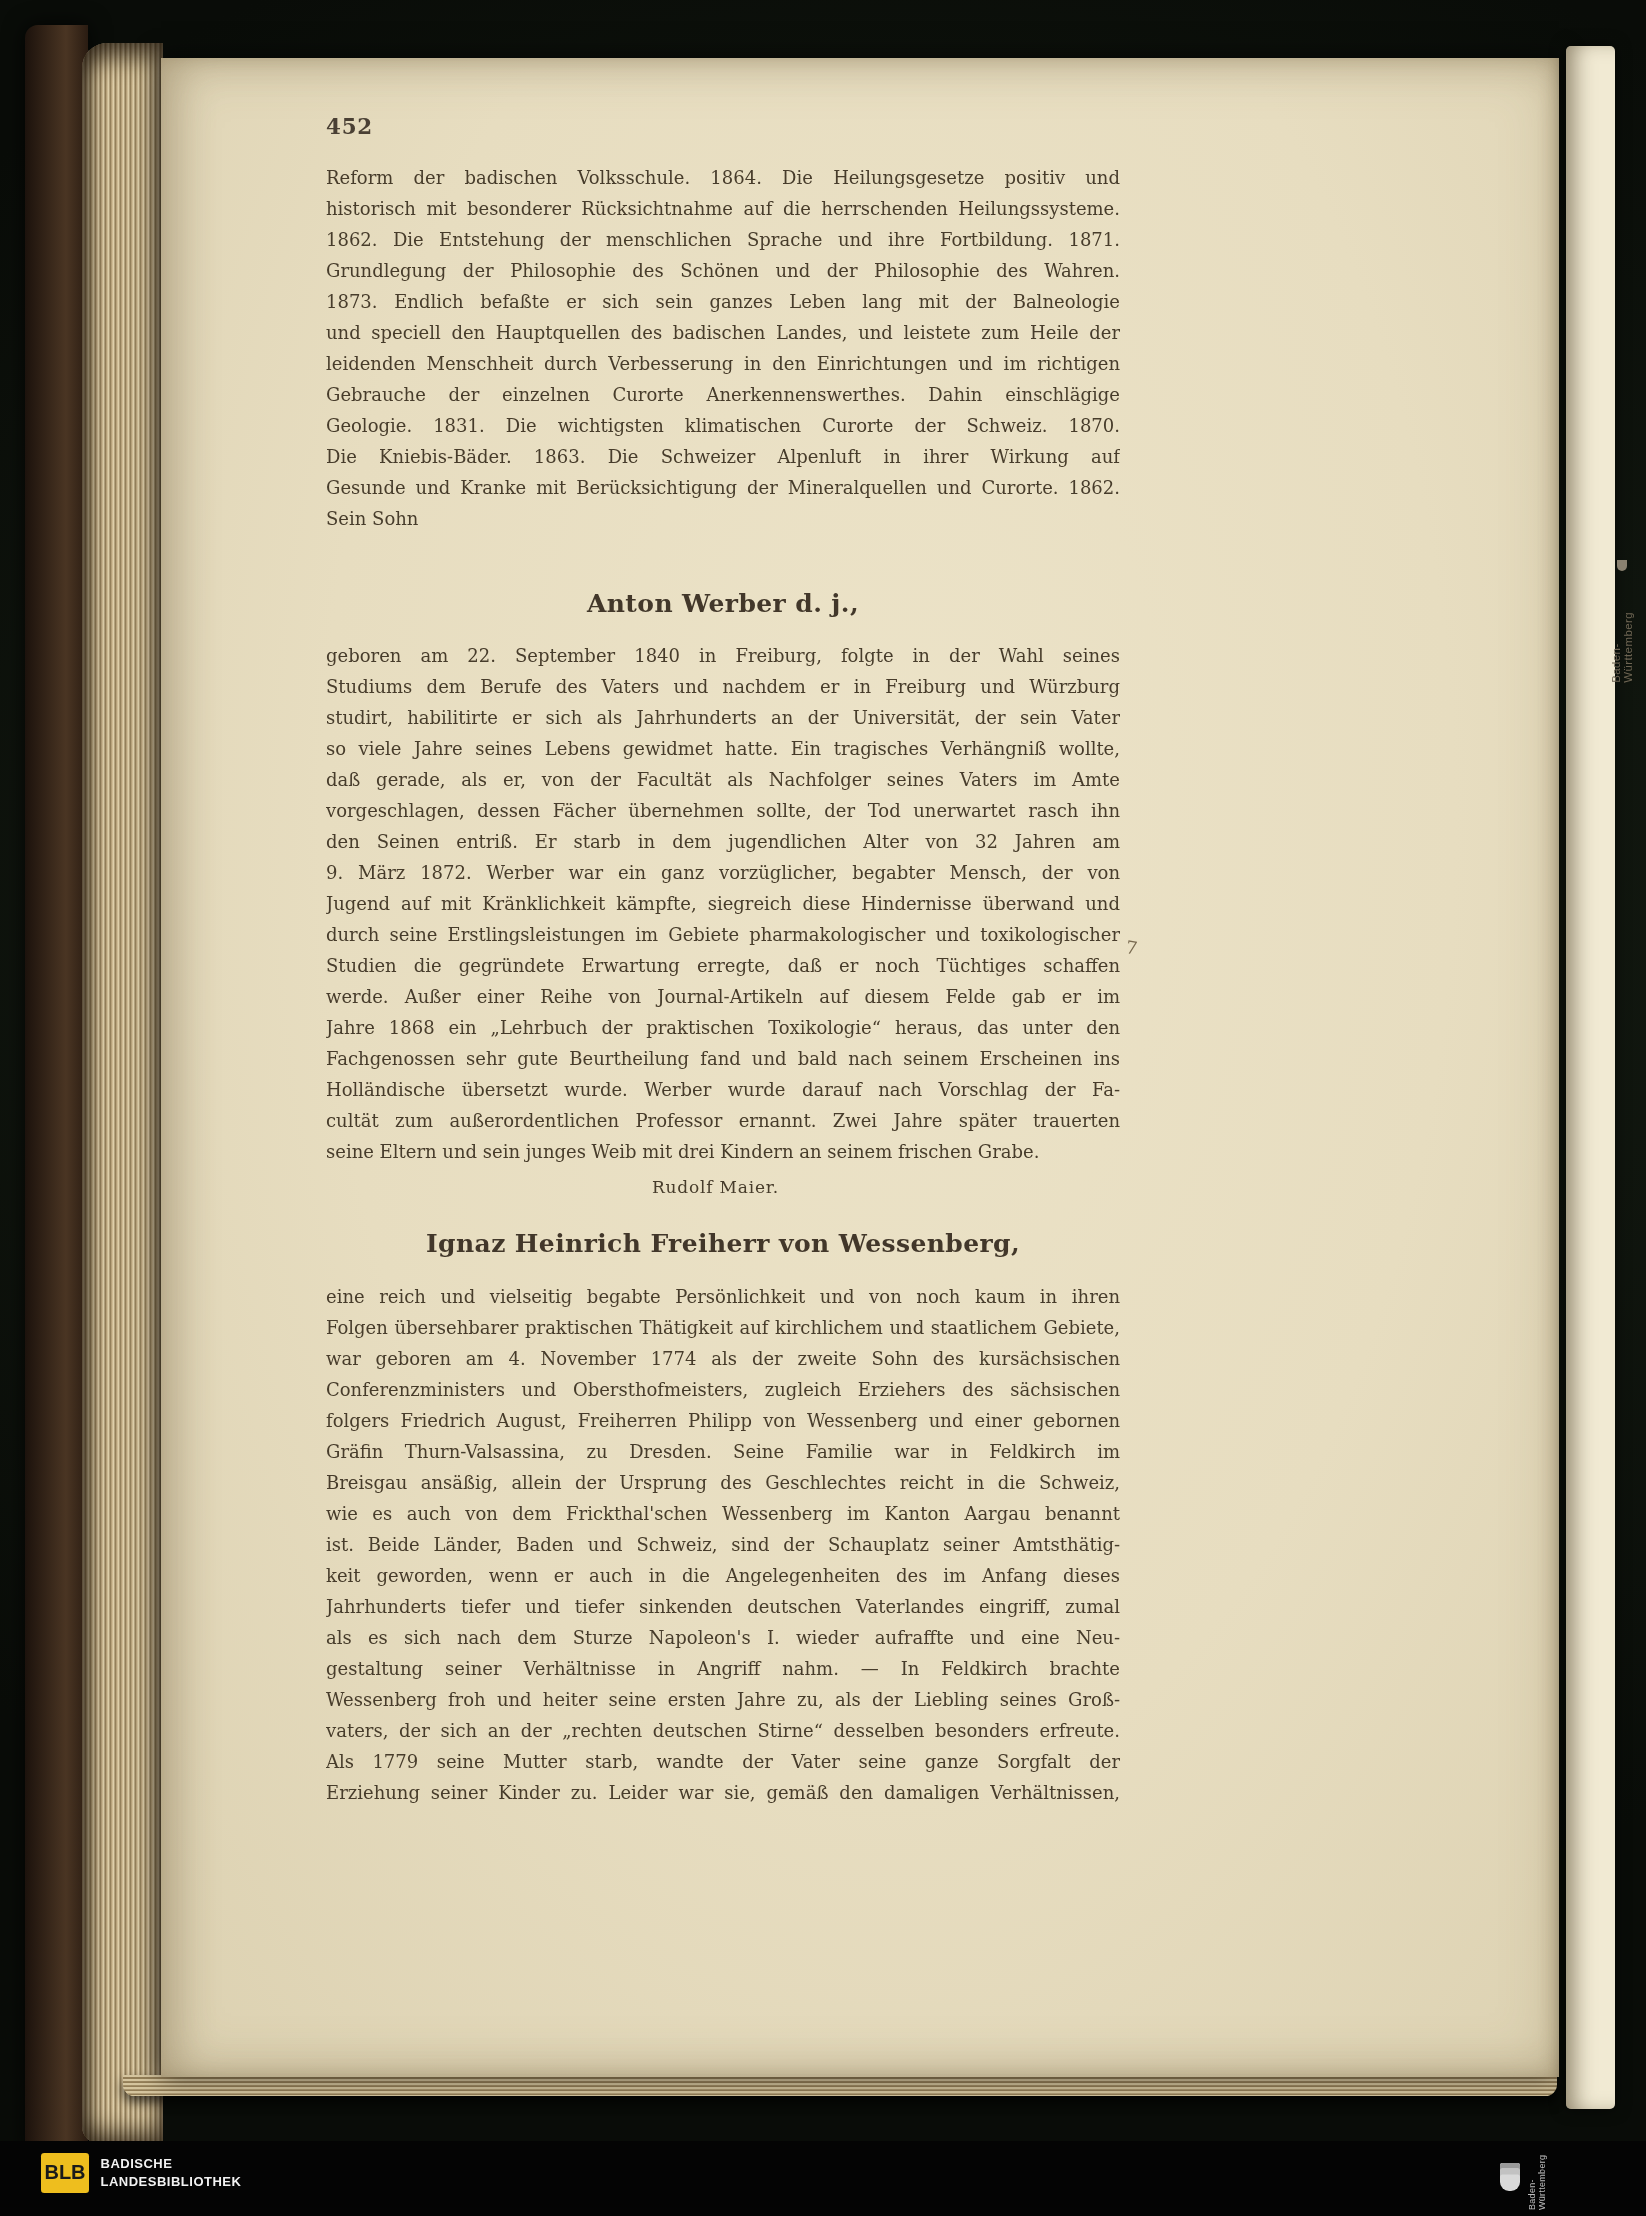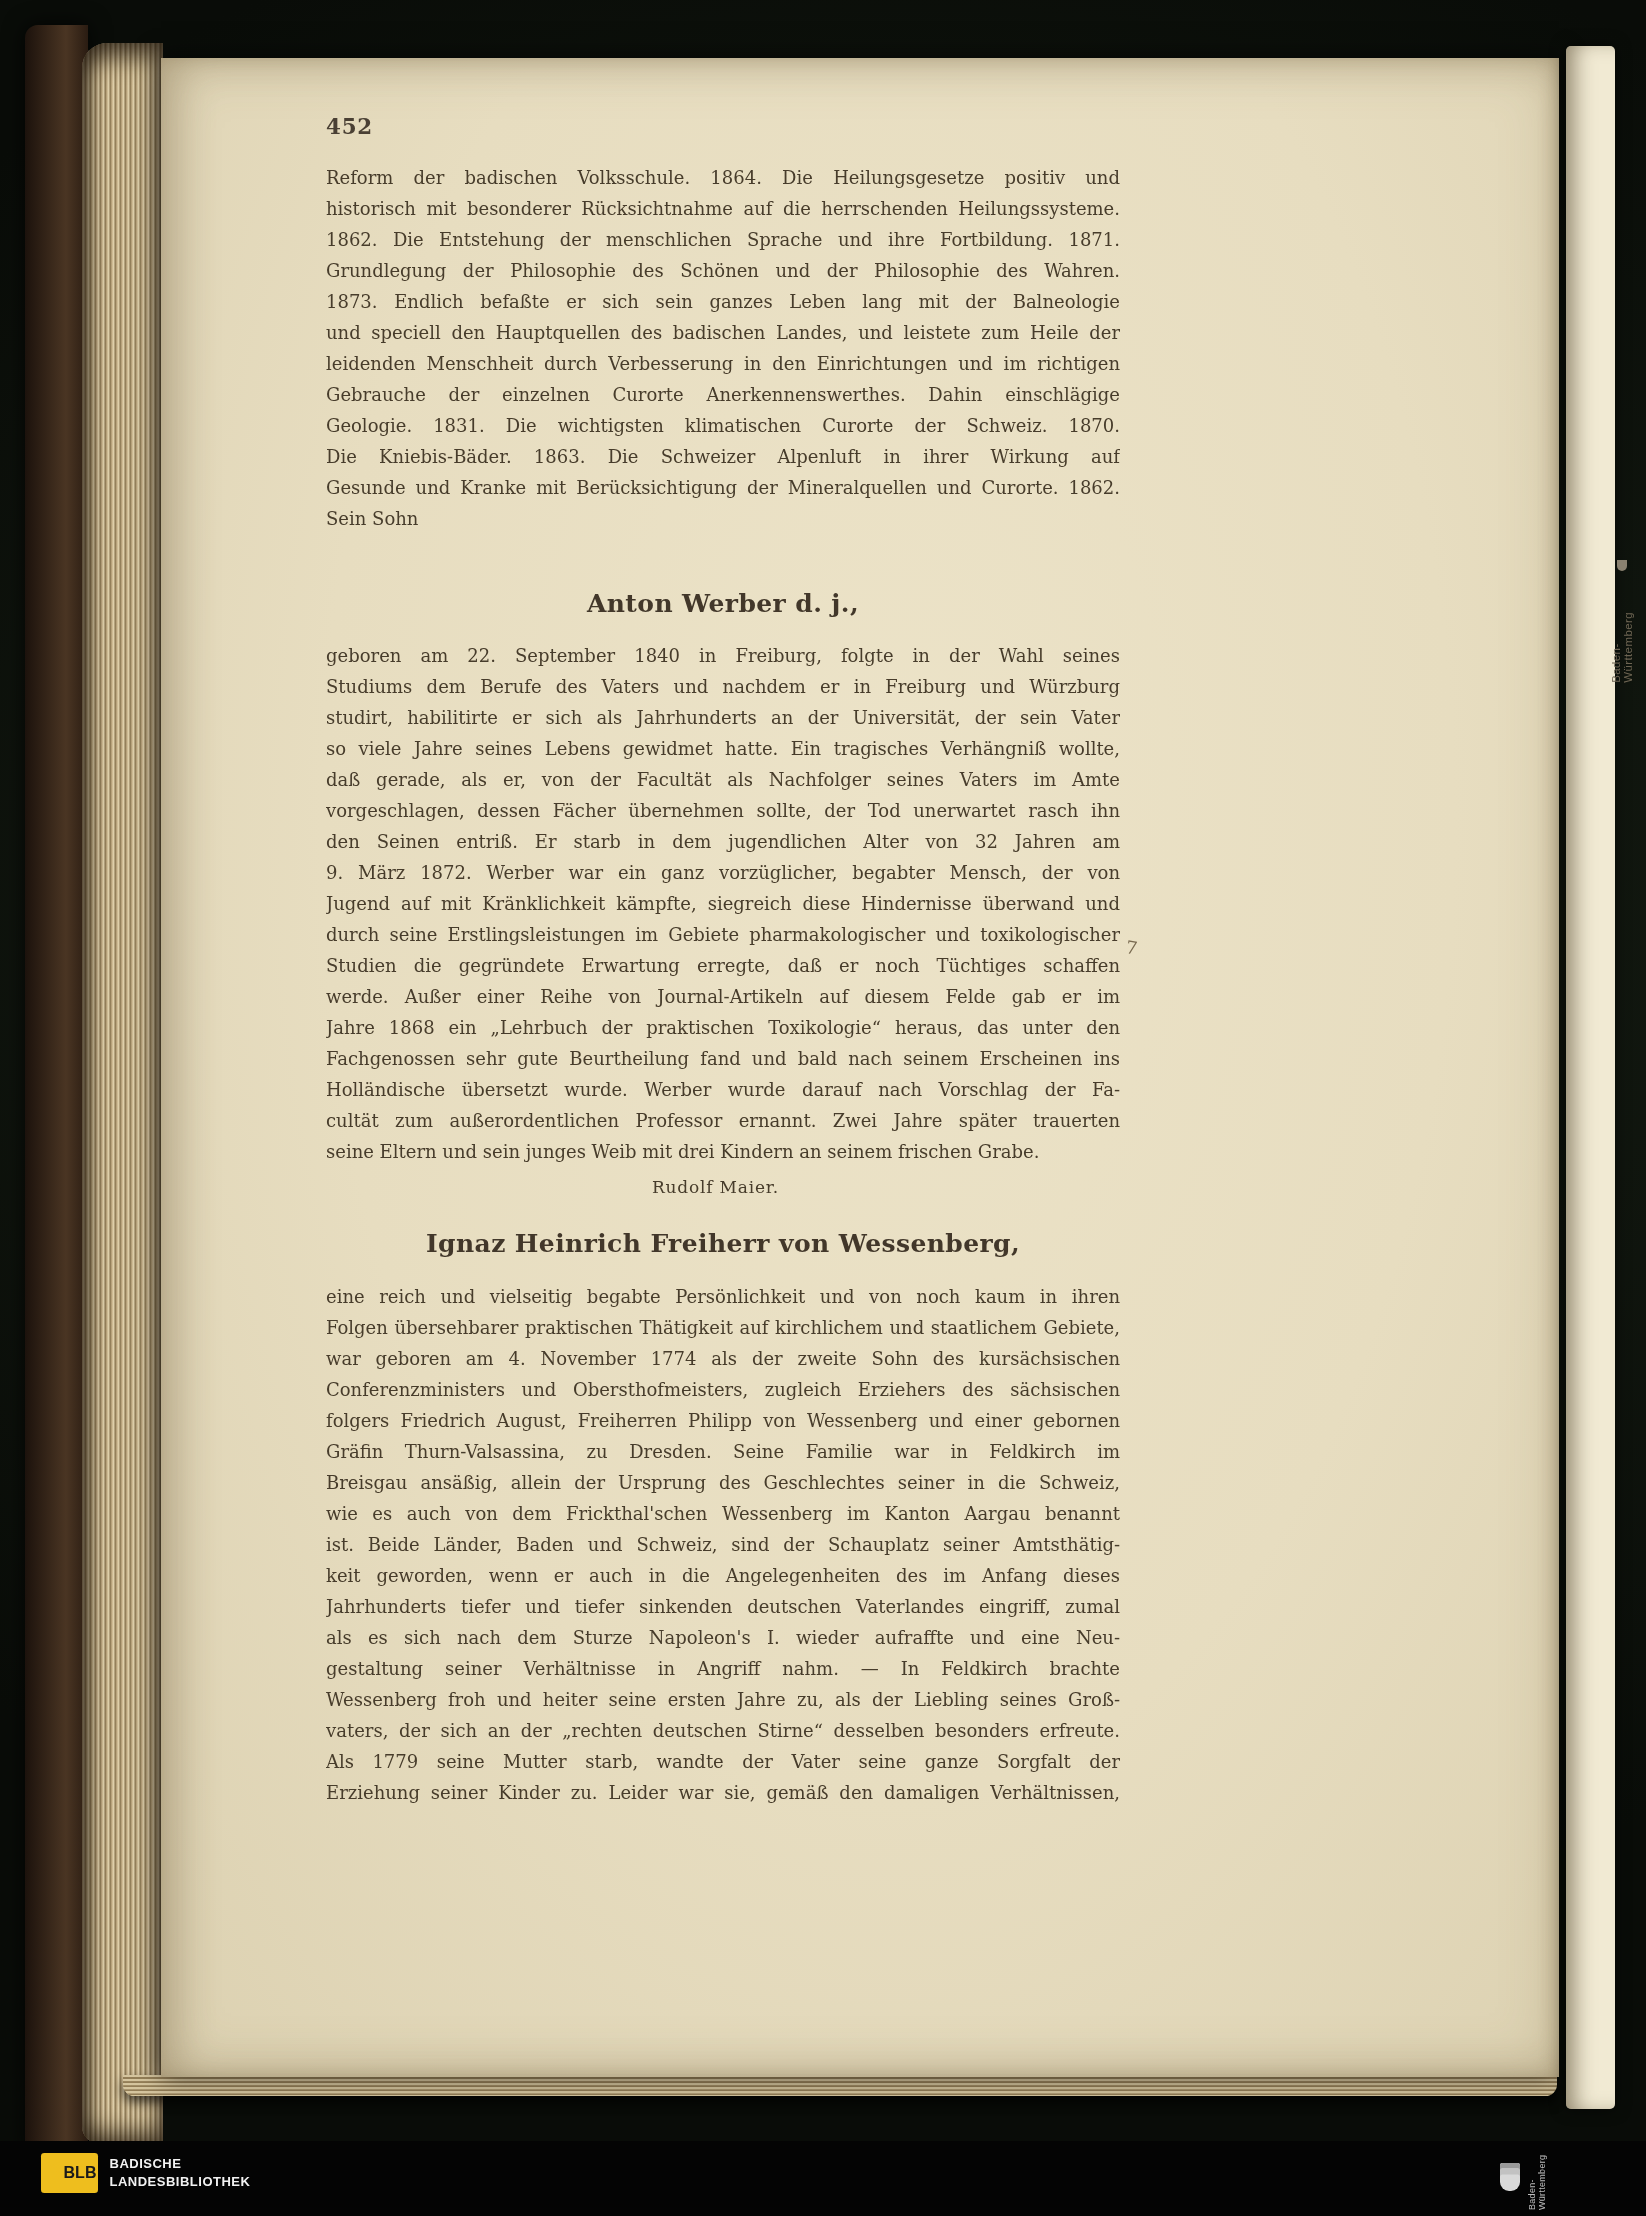--- a/index.html
+++ b/index.html
@@ -74,23 +74,23 @@
   .edge-stamp .mini-crest { width:10px; height:11.5px; background:#8a8170; border-radius:0 0 5px 5px; }
   .edge-stamp .vlabel {
     writing-mode:vertical-rl; transform:rotate(180deg);
     font-family:"Liberation Sans", sans-serif; font-size:11.5px; color:#6d6452; letter-spacing:0.4px;
   }
 
   
   .bottom-bar { position:absolute; left:0; top:2141px; width:1647px; height:76px; background:#040404; }
   .blb-wrap { position:absolute; left:41px; top:11.5px; display:flex; align-items:center; gap:11.5px; }
   .blb-logo {
-    width:36px; height:40px; background:#eebe1e; border-radius:3.3px;
+    width:48px; height:40px; background:#eebe1e; border-radius:3.3px;
     display:flex; align-items:center; justify-content:center;
-    font-family:"Liberation Sans", sans-serif; font-weight:bold; font-size:16px; color:#1a1a1a;padding-left:21px;
+    font-family:"Liberation Sans", sans-serif; font-weight:bold; font-size:20px; color:#1a1a1a;
   }
   .lib-name {
     font-family:"Liberation Sans", sans-serif; font-weight:bold; font-size:13px;
     line-height:18px; color:#f2f2f2; letter-spacing:0.5px;
   }
   .bw-wrap { position:absolute; left:1500px; top:3.3px; display:flex; align-items:center; gap:6.6px; }
   .bw-crest {
     width:20px; height:28px; background:#d9d9d9;
     border-radius:2.5px 2.5px 9px 9px;
     box-shadow:inset 0 5px 0 #9a9a9a, inset 0 11.5px 0 #c2c2c2;
@@ -156,21 +156,21 @@
 
       <div class="heading h-wess">Ignaz Heinrich Freiherr von Wessenberg,</div>
 
       <div class="para">
           <div class="pline">eine reich und vielseitig begabte Persönlichkeit und von noch kaum in ihren</div>
           <div class="pline">Folgen übersehbarer praktischen Thätigkeit auf kirchlichem und staatlichem Gebiete,</div>
           <div class="pline">war geboren am 4. November 1774 als der zweite Sohn des kursächsischen</div>
           <div class="pline">Conferenzministers und Obersthofmeisters, zugleich Erziehers des sächsischen Thron-</div>
           <div class="pline">folgers Friedrich August, Freiherren Philipp von Wessenberg und einer gebornen</div>
           <div class="pline">Gräfin Thurn-Valsassina, zu Dresden. Seine Familie war in Feldkirch im</div>
-          <div class="pline">Breisgau ansäßig, allein der Ursprung des Geschlechtes seiner in die Schweiz,</div>
+          <div class="pline">Breisgau ansäßig, allein der Ursprung des Geschlechtes reicht in die Schweiz,</div>
           <div class="pline">wie es auch von dem Frickthal'schen Wessenberg im Kanton Aargau benannt</div>
           <div class="pline">ist. Beide Länder, Baden und Schweiz, sind der Schauplatz seiner Amtsthätig-</div>
           <div class="pline">keit geworden, wenn er auch in die Angelegenheiten des im Anfang dieses</div>
           <div class="pline">Jahrhunderts tiefer und tiefer sinkenden deutschen Vaterlandes eingriff, zumal</div>
           <div class="pline">als es sich nach dem Sturze Napoleon's I. wieder aufraffte und eine Neu-</div>
           <div class="pline">gestaltung seiner Verhältnisse in Angriff nahm. — In Feldkirch brachte</div>
           <div class="pline">Wessenberg froh und heiter seine ersten Jahre zu, als der Liebling seines Groß-</div>
           <div class="pline">vaters, der sich an der „rechten deutschen Stirne“ desselben besonders erfreute.</div>
           <div class="pline">Als 1779 seine Mutter starb, wandte der Vater seine ganze Sorgfalt der</div>
           <div class="pline">Erziehung seiner Kinder zu. Leider war sie, gemäß den damaligen Verhältnissen,</div>

